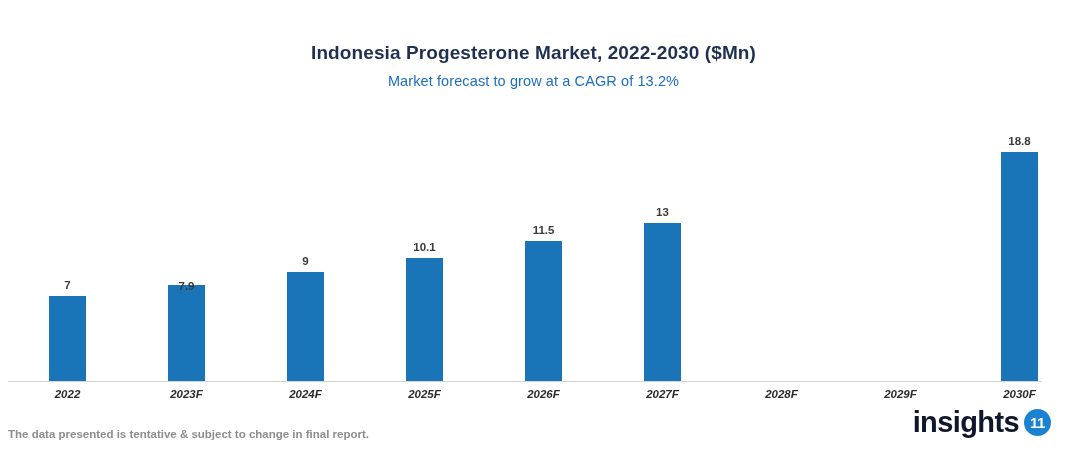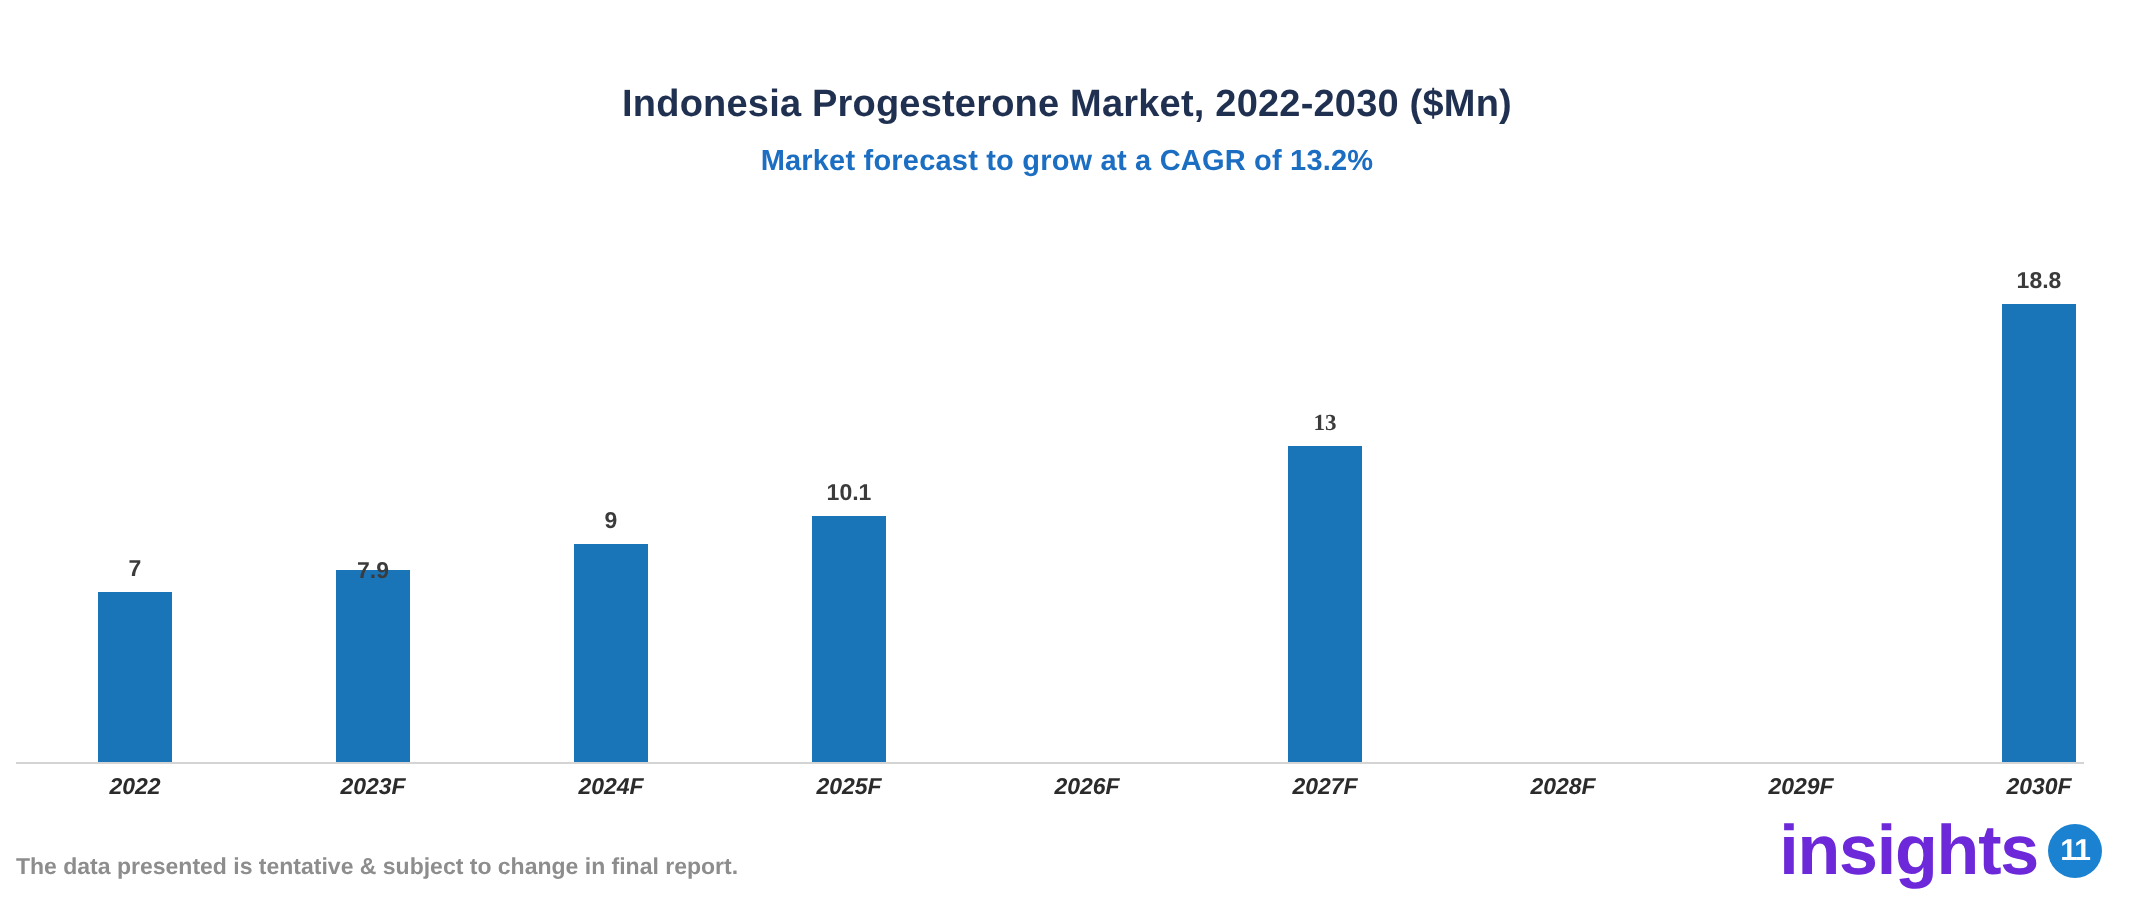--- a/index.html
+++ b/index.html
@@ -33,21 +33,21 @@
     color: #1f3050;
     letter-spacing: 0.1px;
   }
   .subtitle {
     position: absolute;
     left: 0;
     top: 73px;
     width: 1067px;
     text-align: center;
     font-size: 14.5px;
-    font-weight: bold;
+    font-weight: normal;
     color: #1b6ec2;
     letter-spacing: 0.1px;
   }
 
   
   #plot {
     position: absolute;
     left: 8px;
     top: 110px;
     width: 1034px;
@@ -107,23 +107,23 @@
   }
   .logo {
     position: absolute;
     right: 16px;
     top: 408px;
     display: flex;
     align-items: center;
     gap: 5px;
   }
   .logo-text {
-    font-size: 35px;
+    font-size: 29px;
     font-weight: bold;
-    color: #6d28d9;
+    color: #0f172a;
     letter-spacing: -0.6px;
     line-height: 1;
   }
   .logo-badge {
     width: 27px;
     height: 27px;
     border-radius: 50%;
     background: #1a82d0;
     color: #ffffff;
     font-size: 15px;
@@ -152,21 +152,25 @@
         <div class="bar-value" style="bottom: 90px; color: rgb(59, 59, 59);">7.9</div>
       </div>
       <div class="bar-group" style="left: 238px;">
         <div class="bar" style="height: 110px; background: rgb(26, 116, 184);"></div>
         <div class="bar-value" style="bottom: 115px; color: rgb(59, 59, 59);">9</div>
       </div>
       <div class="bar-group" style="left: 357px;">
         <div class="bar" style="height: 124px; background: rgb(26, 116, 184);"></div>
         <div class="bar-value" style="bottom: 129px; color: rgb(59, 59, 59); margin-top: 28px;">10.1</div>
       </div>
-      <div class="bar-group" style="left: 595px; font-family: Liberation Serif, serif;">
+      <div class="bar-group" style="left: 476px;">
+        <div class="bar" style="height: 141px; background: rgb(26, 116, 184);"></div>
+        <div class="bar-value" style="bottom: 146px; color: rgb(59, 59, 59);">11.5</div>
+      </div>
+      <div class="bar-group" style="left: 595px;">
         <div class="bar" style="height: 159px; background: rgb(26, 116, 184);"></div>
         <div class="bar-value" style="bottom: 164px; color: rgb(59, 59, 59);">13</div>
       </div>
       <div class="bar-group" style="left: 952px;">
         <div class="bar" style="height: 230px; background: rgb(26, 116, 184);"></div>
         <div class="bar-value" style="bottom: 235px; color: rgb(59, 59, 59);">18.8</div>
       </div>
     </div>
   <div class="axis-line"></div>
 

